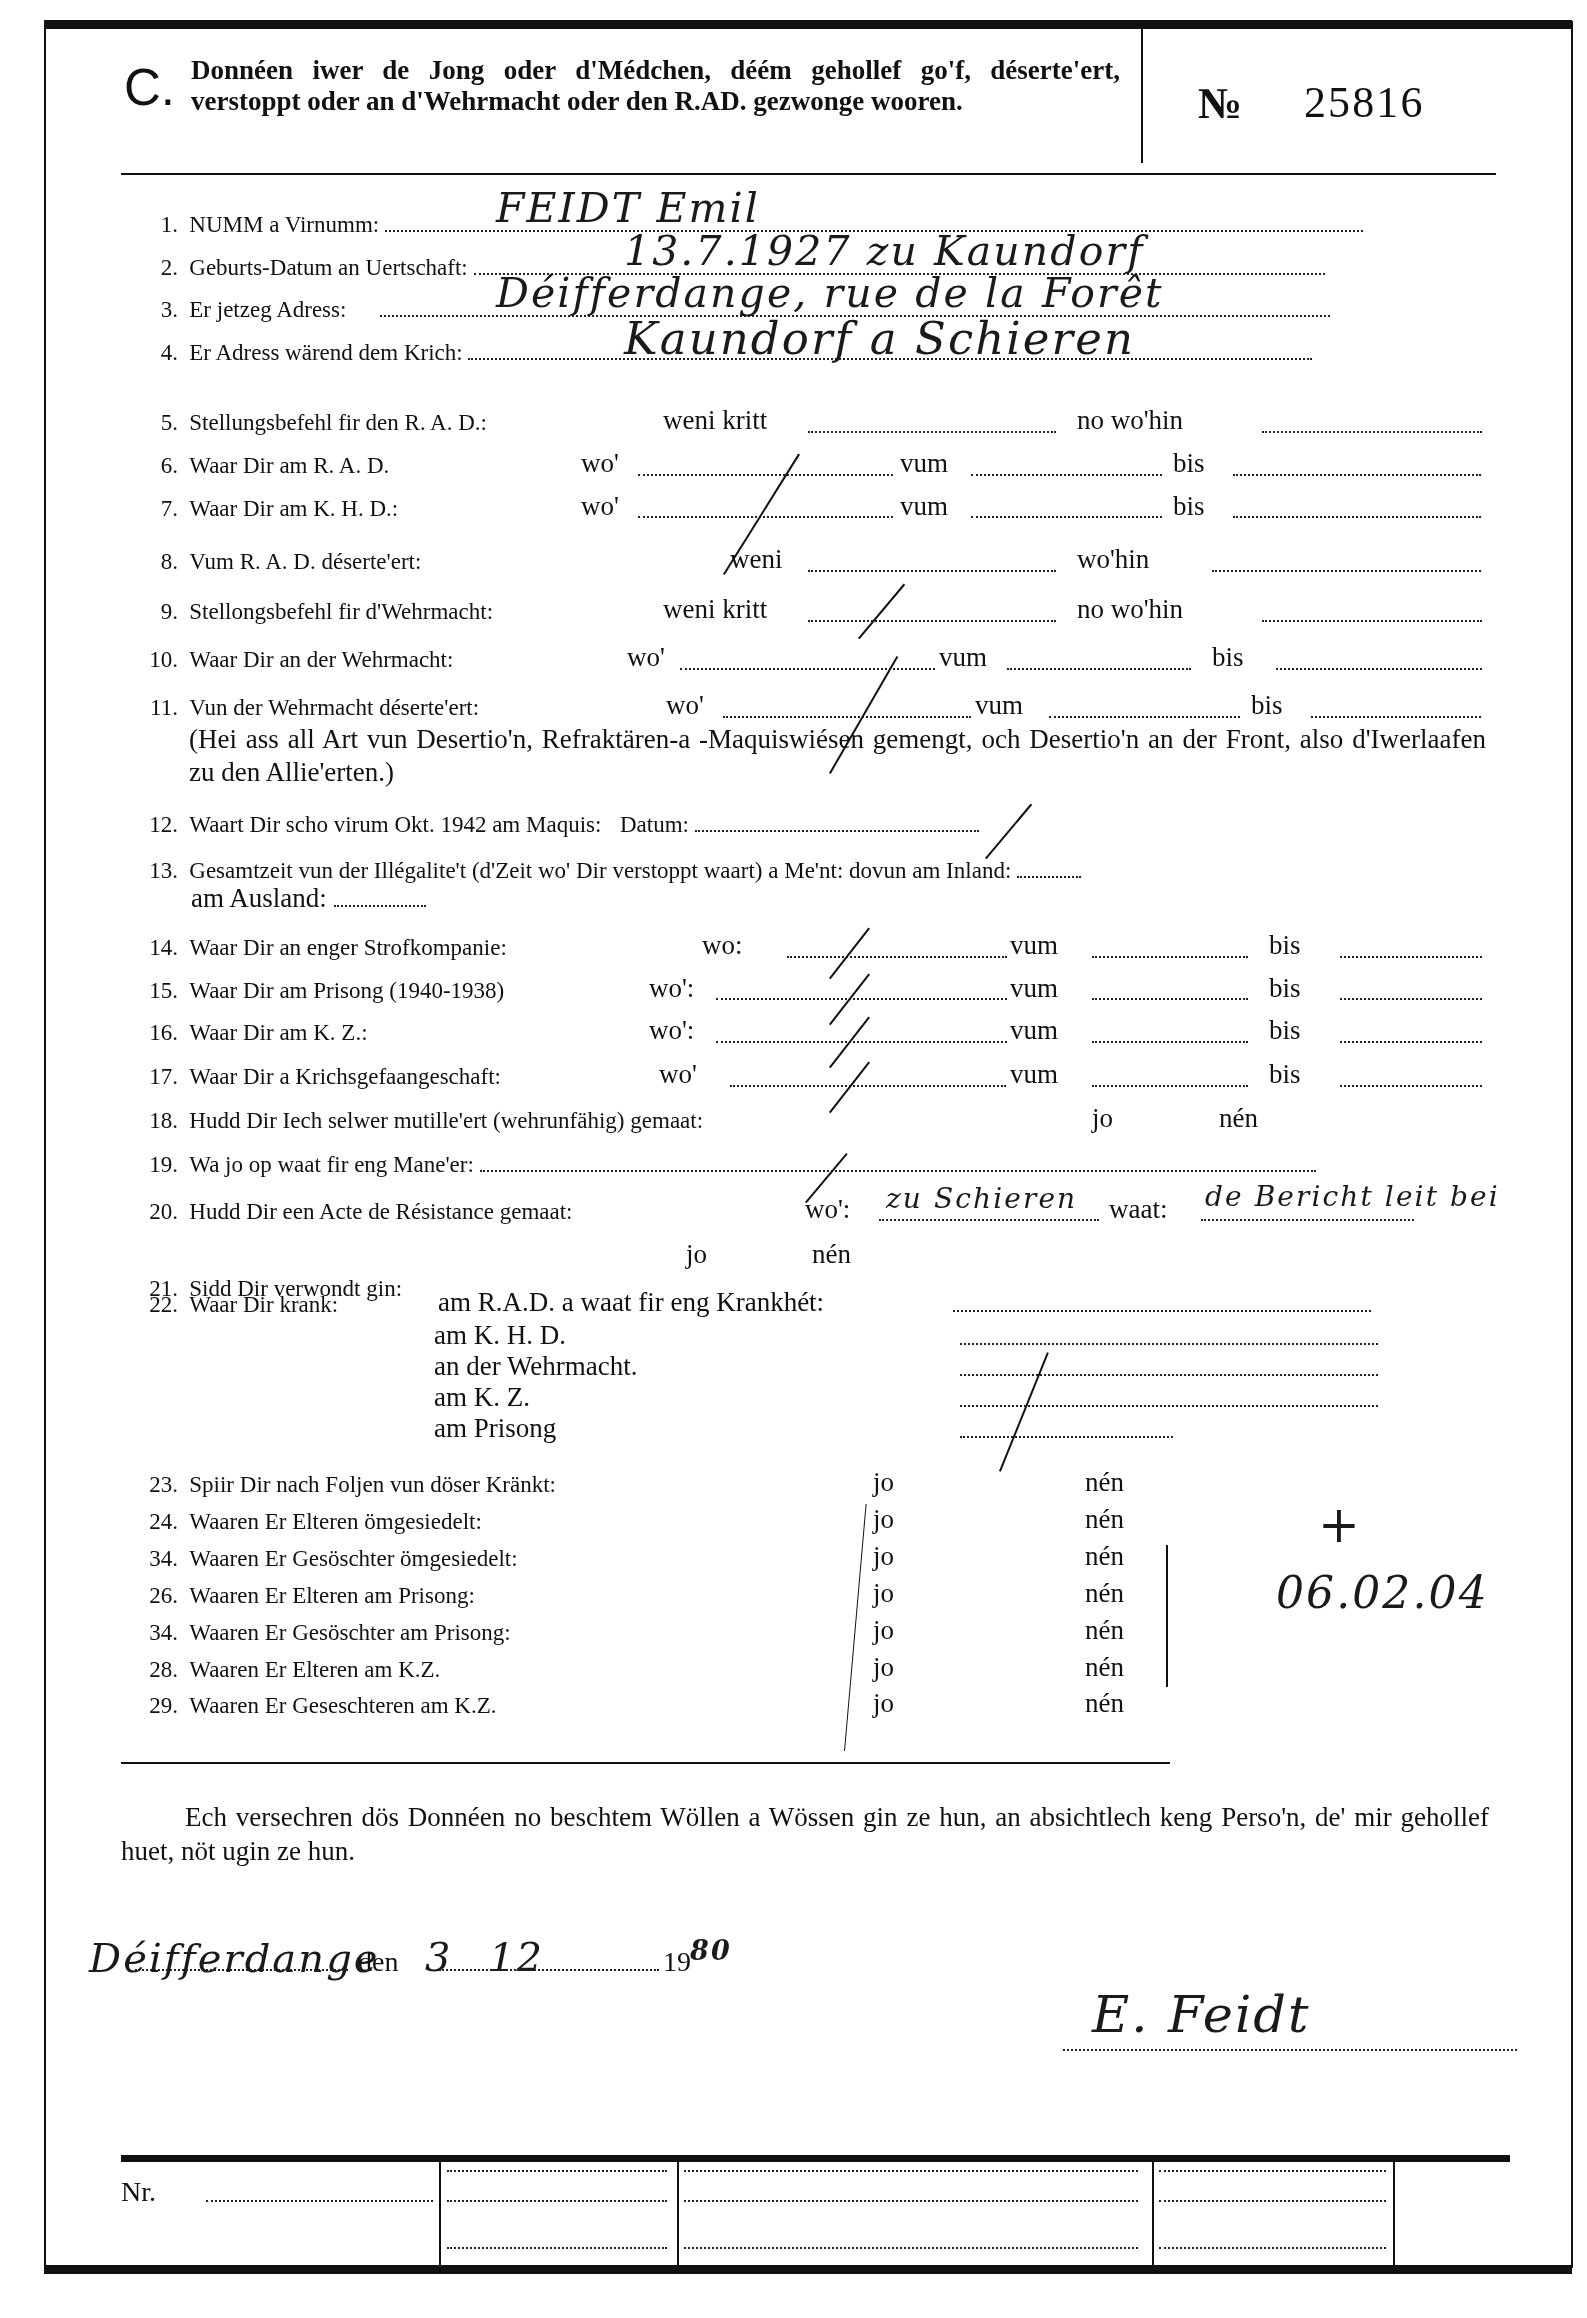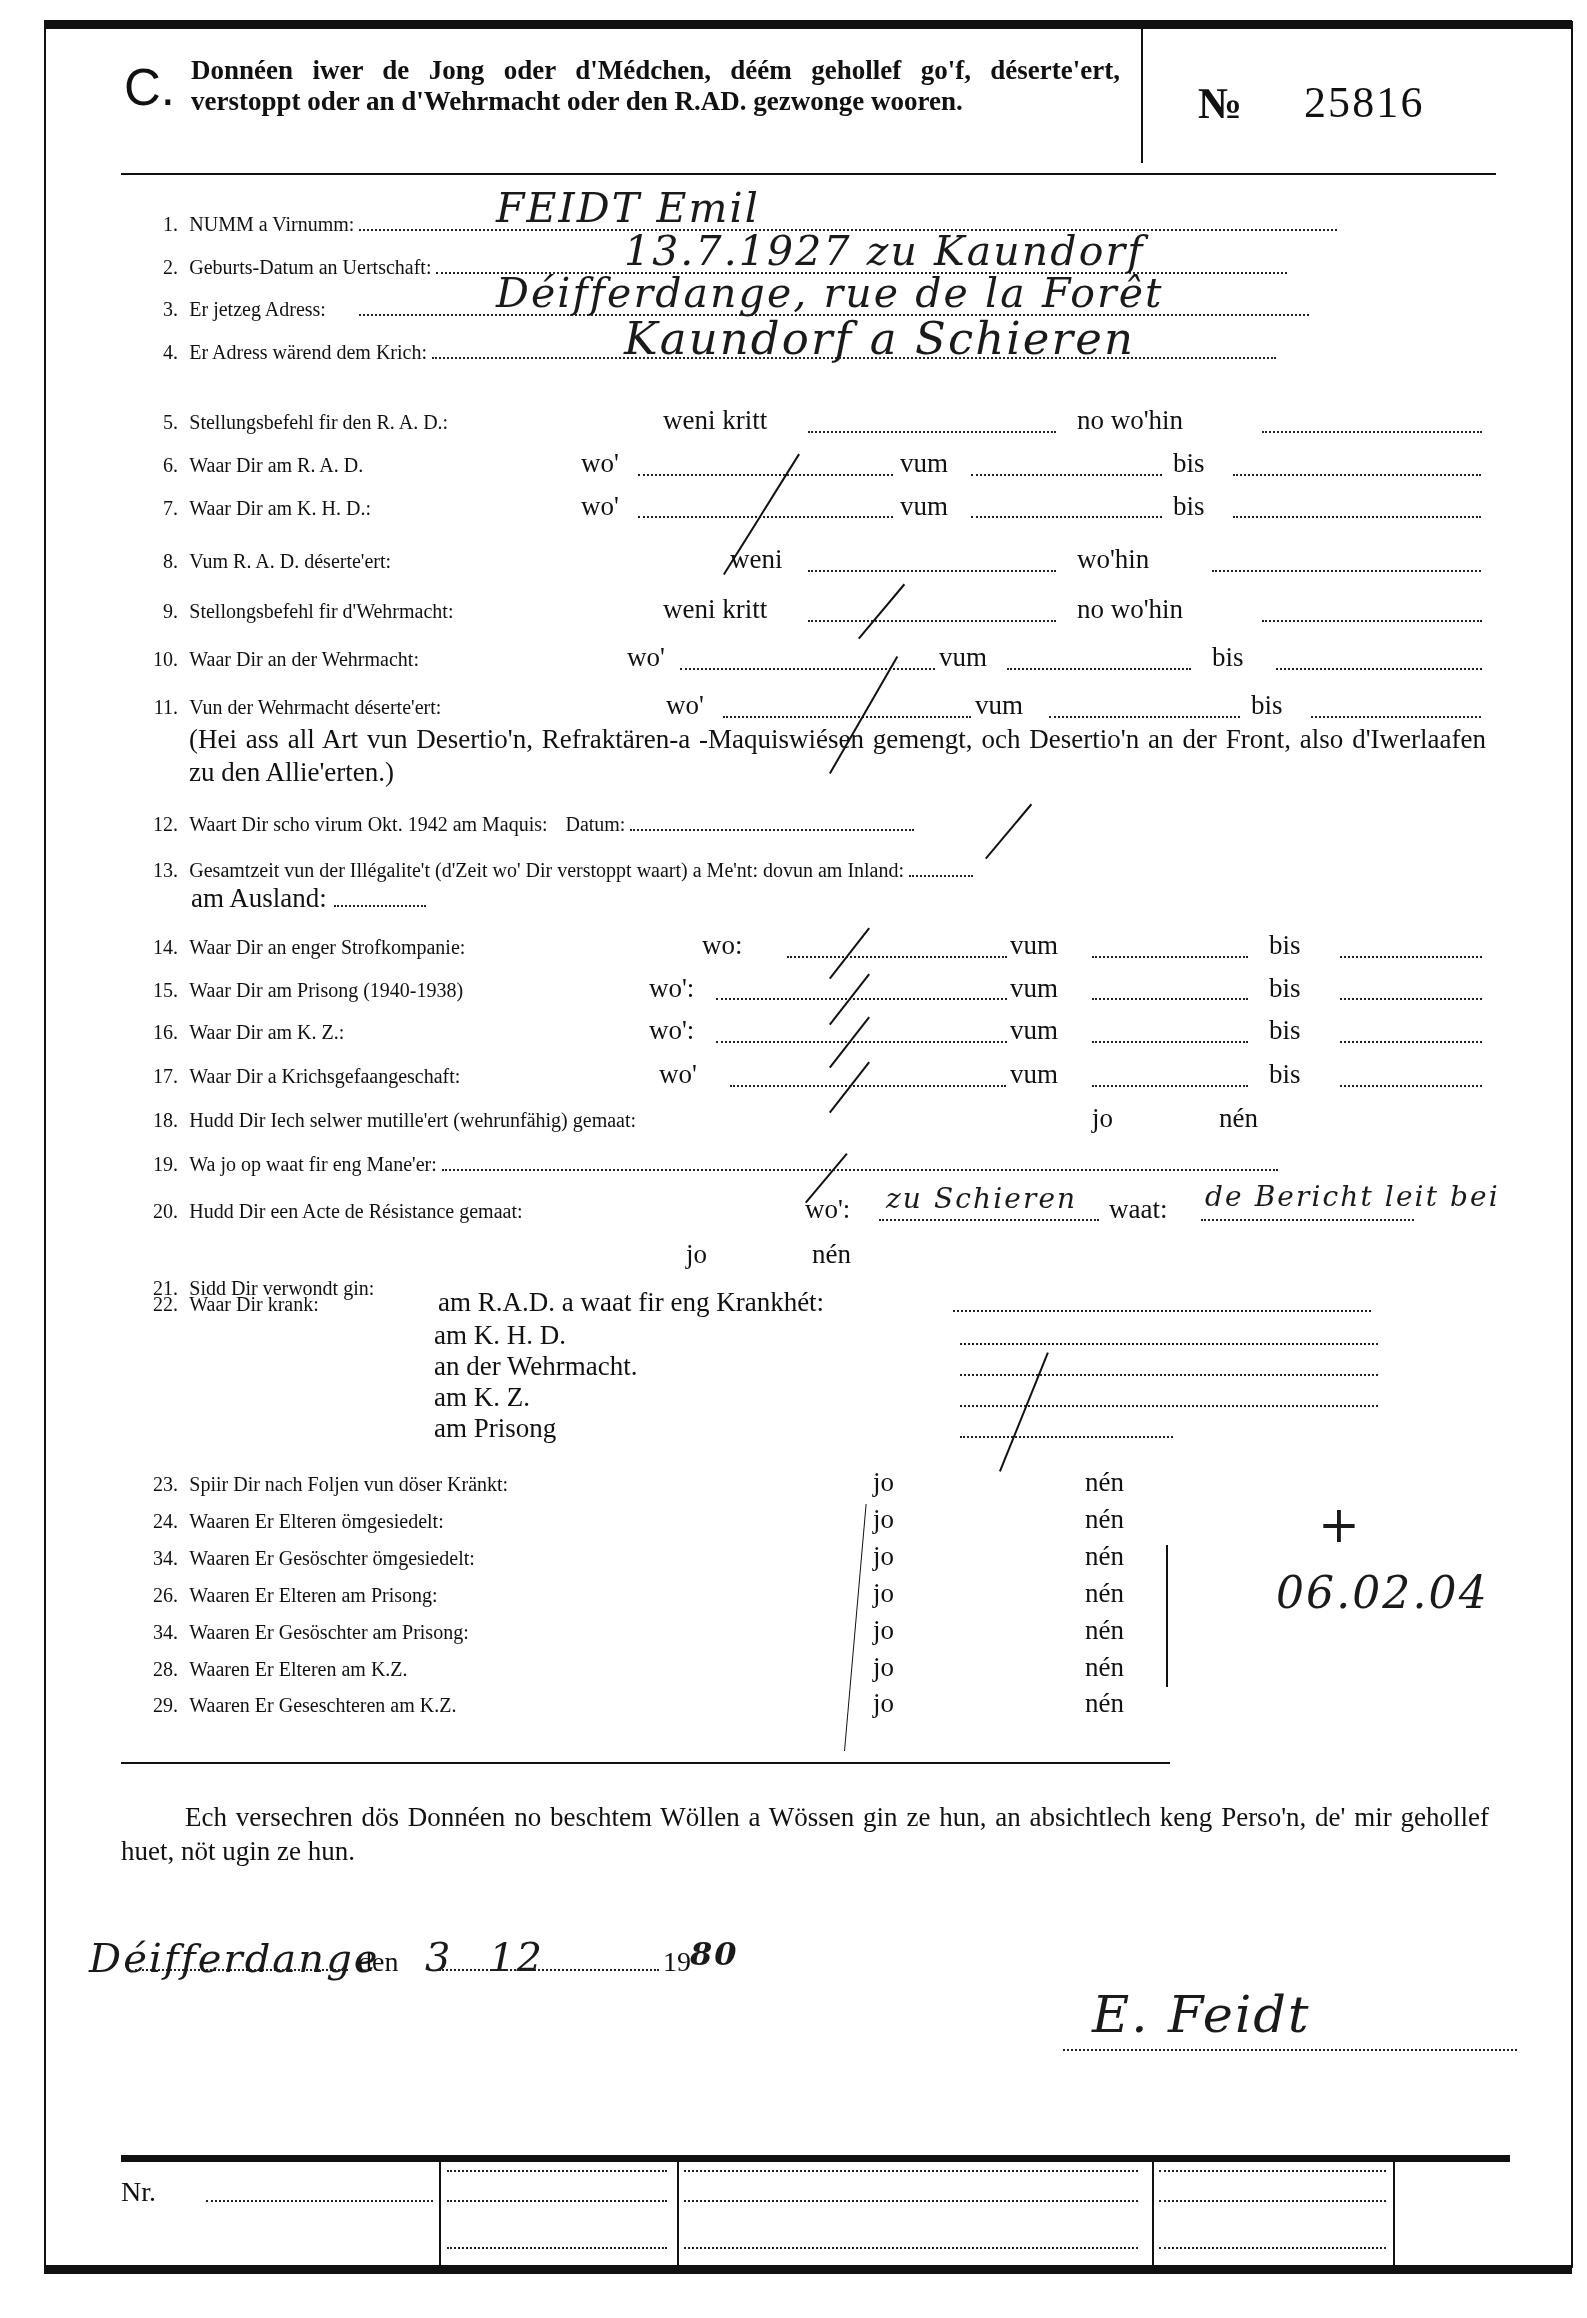--- a/index.html
+++ b/index.html
@@ -10,21 +10,21 @@
            border-left:2.8px solid #111; border-right:2.8px solid #111; }
   .topbar { position:absolute; left:44px; top:20px; width:1528px; height:8.5px; background:#111; }
   .bottombar { position:absolute; left:44px; top:2265px; width:1528px; height:8.5px; background:#111; }
   .hdr-divider { position:absolute; left:1141px; top:28px; width:2.1px; height:135px; background:#111; }
   .hdr-rule { position:absolute; left:121px; top:173px; width:1375px; height:2.1px; background:#111; }
   .c-letter { left:124px; top:58px; font-size:51px; font-family:"Liberation Sans",sans-serif; }
   .hdr-text { left:191px; top:55px; width:929px; font-size:27px; font-weight:bold; line-height:31px; text-align:justify; }
   .no-label { left:1198px; top:78px; font-size:44px; font-weight:bold; }
   .no-value { left:1304px; top:77px; font-size:44px; letter-spacing:2.1px; }
 
-  .row { position:absolute; left:121px; font-size:20px; white-space:nowrap; height:35px; line-height:35px; }
+  .row { position:absolute; left:121px; font-size:23px; white-space:nowrap; height:35px; line-height:35px; }
   .num { display:inline-block; width:57px; text-align:right; padding-right:11.3px; }
   .lbl { display:inline-block; }
   .dots { display:inline-block; border-bottom:2.1px dotted #222; height:4.3px; vertical-align:baseline; }
   .hand { position:absolute; font-family:"DejaVu Serif",serif; font-style:italic; font-size:41px; color:#1a1a1a; white-space:nowrap; letter-spacing:2.1px; }
   .hand-sm { font-size:28px; }
   .k { position:absolute; font-size:27px; white-space:nowrap; }
   .strike { position:absolute; width:2.1px; background:#111; transform-origin:bottom left; }
   .vline { position:absolute; width:2.1px; background:#111; }
   .sep { position:absolute; left:121px; top:1762px; width:1049px; height:2.1px; background:#111; }
   .decl { position:absolute; left:121px; top:1800px; width:1368px; font-size:27px; line-height:34px; text-indent:64px; text-align:justify; }
@@ -278,21 +278,21 @@
 <div class="sep"></div>
 <div class="decl">Ech versechren dös Donnéen no beschtem Wöllen a Wössen gin ze hun, an absichtlech keng Perso'n, de' mir gehollef huet, nöt ugin ze hun.</div>
 
 <div class="hand" style="left:89px;top:1935px;font-size:40px">Déifferdange</div>
 <span class="tdots" style="left:135px;top:1969px;width:213px"></span>
 <span class="k" style="left:358px;top:1946px;font-size:28px">den</span>
 <div class="hand" style="left:425px;top:1934px;font-size:40px">3</div>
 <div class="hand" style="left:489px;top:1934px;font-size:40px">12</div>
 <span class="tdots" style="left:439px;top:1969px;width:220px"></span>
 <span class="k" style="left:663px;top:1946px;font-size:28px">19</span>
-<span class="hand" style="left:690px;top:1935px;font-size:32px;font-weight:bold">80</span>
+<span class="hand" style="left:690px;top:1935px;font-size:27px;font-weight:bold">80</span>
 
 <span class="tdots" style="left:1063px;top:2049px;width:454px"></span>
 <div class="hand" style="left:1092px;top:1985px;font-size:51px">E. Feidt</div>
 
 <div class="tbl-top"></div>
 <div class="tbl-col" style="left:439px"></div>
 <div class="tbl-col" style="left:677px"></div>
 <div class="tbl-col" style="left:1152px"></div>
 <div class="tbl-col" style="left:1393px"></div>
 <span class="k" style="left:121px;top:2176px;font-size:28px">Nr.</span>

